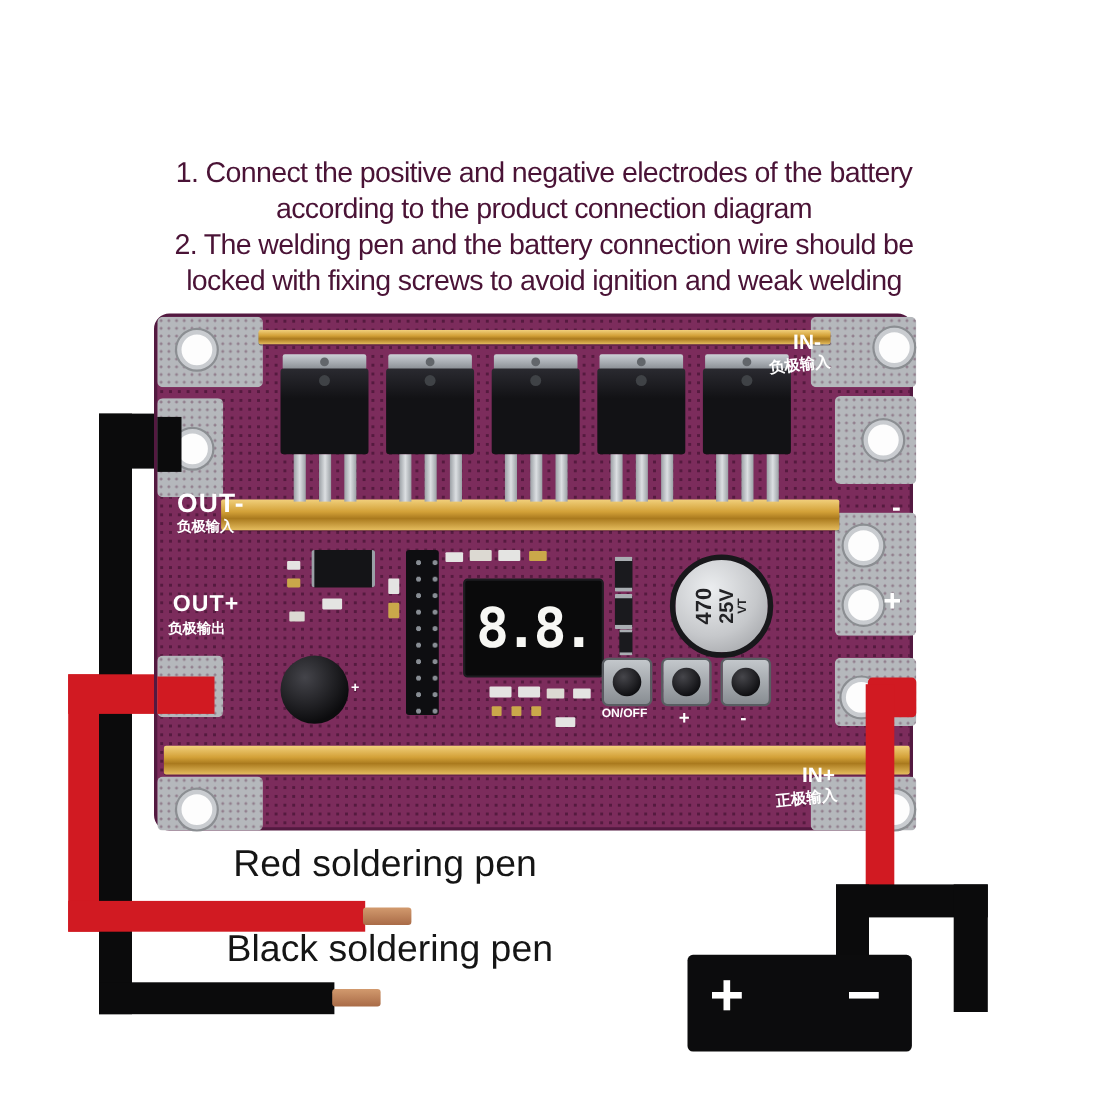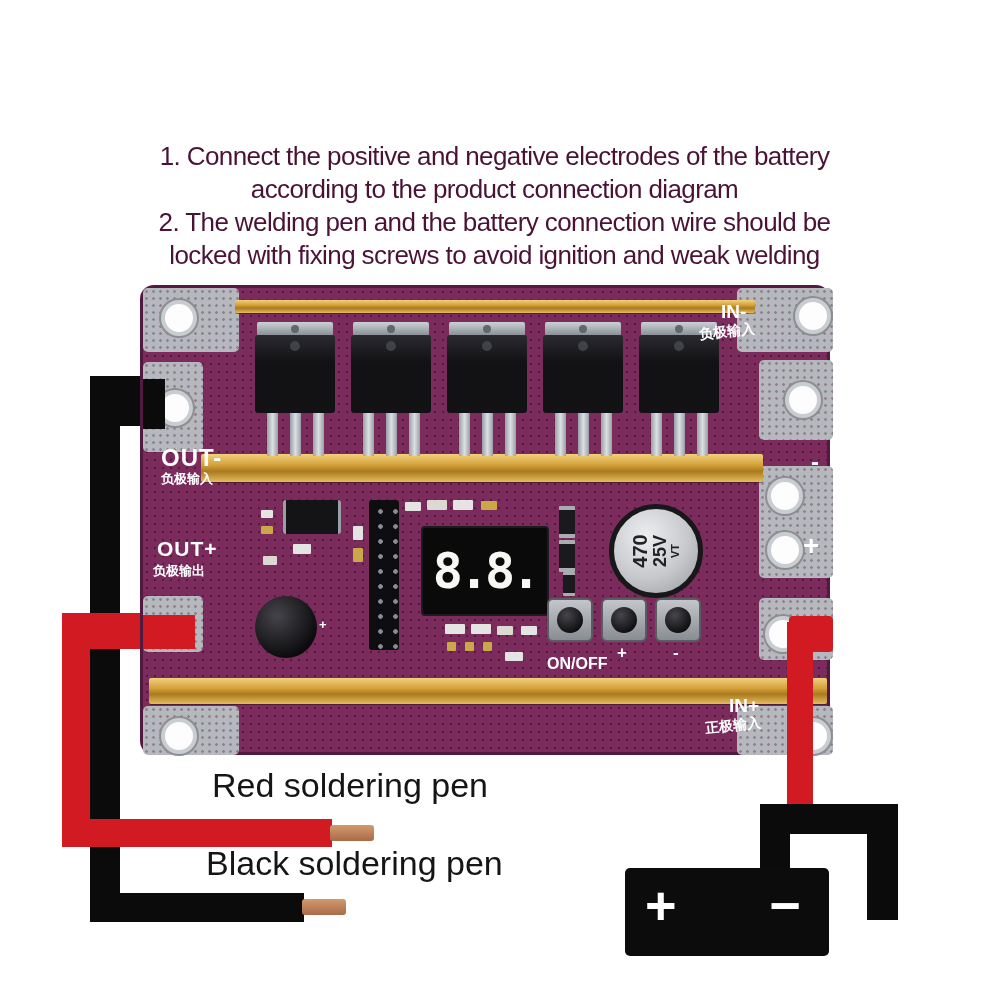--- a/index.html
+++ b/index.html
@@ -193,21 +193,21 @@
 
     <div class="btn" style="left:404px;top:310px">
         <div class="btn-cap"></div>
       </div>
     <div class="btn" style="left:458px;top:310px">
         <div class="btn-cap"></div>
       </div>
     <div class="btn" style="left:512px;top:310px">
         <div class="btn-cap"></div>
       </div>
-    <div class="silk" style="left:404px;top:368px;font-size:16px">ON/OFF</div>
+    <div class="silk" style="left:404px;top:356px;font-size:11px">ON/OFF</div>
     <div class="silk" style="left:474px;top:356px;font-size:17px">+</div>
     <div class="silk" style="left:530px;top:356px;font-size:17px">-</div>
 
     <div class="smd" style="left:262px;top:214px;width:16px;height:9px;background:#e4e4e2"></div>
     <div class="smd" style="left:284px;top:212px;width:20px;height:10px;background:#dcd9d2"></div>
     <div class="smd" style="left:310px;top:212px;width:20px;height:10px;background:#e4e4e2"></div>
     <div class="smd" style="left:338px;top:213px;width:16px;height:9px;background:#caa84a"></div>
     <div class="smd" style="left:118px;top:222px;width:12px;height:8px;background:#e4e4e2"></div>
     <div class="smd" style="left:118px;top:238px;width:12px;height:8px;background:#caa84a"></div>
     <div class="smd" style="left:150px;top:256px;width:18px;height:10px;background:#e4e4e2"></div>

